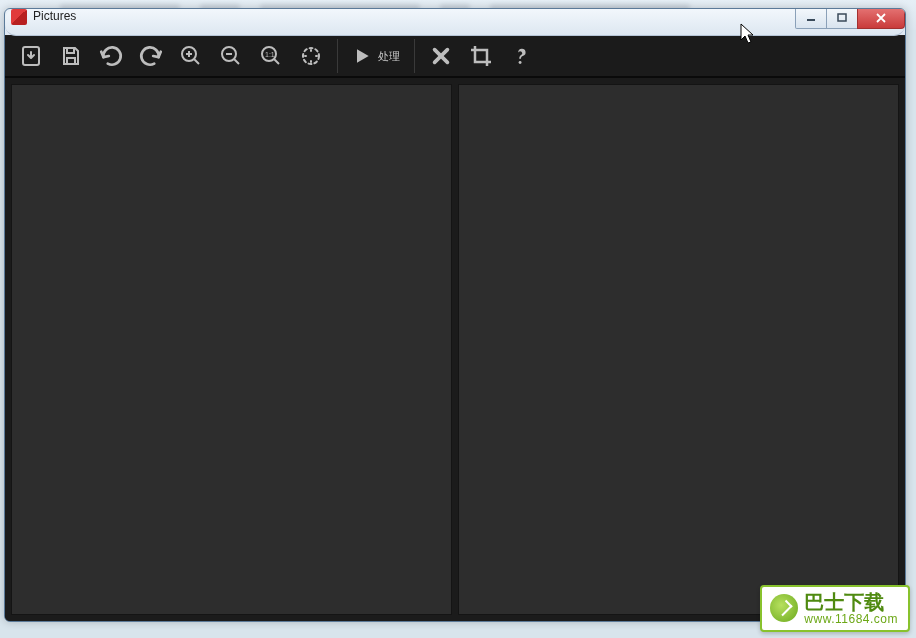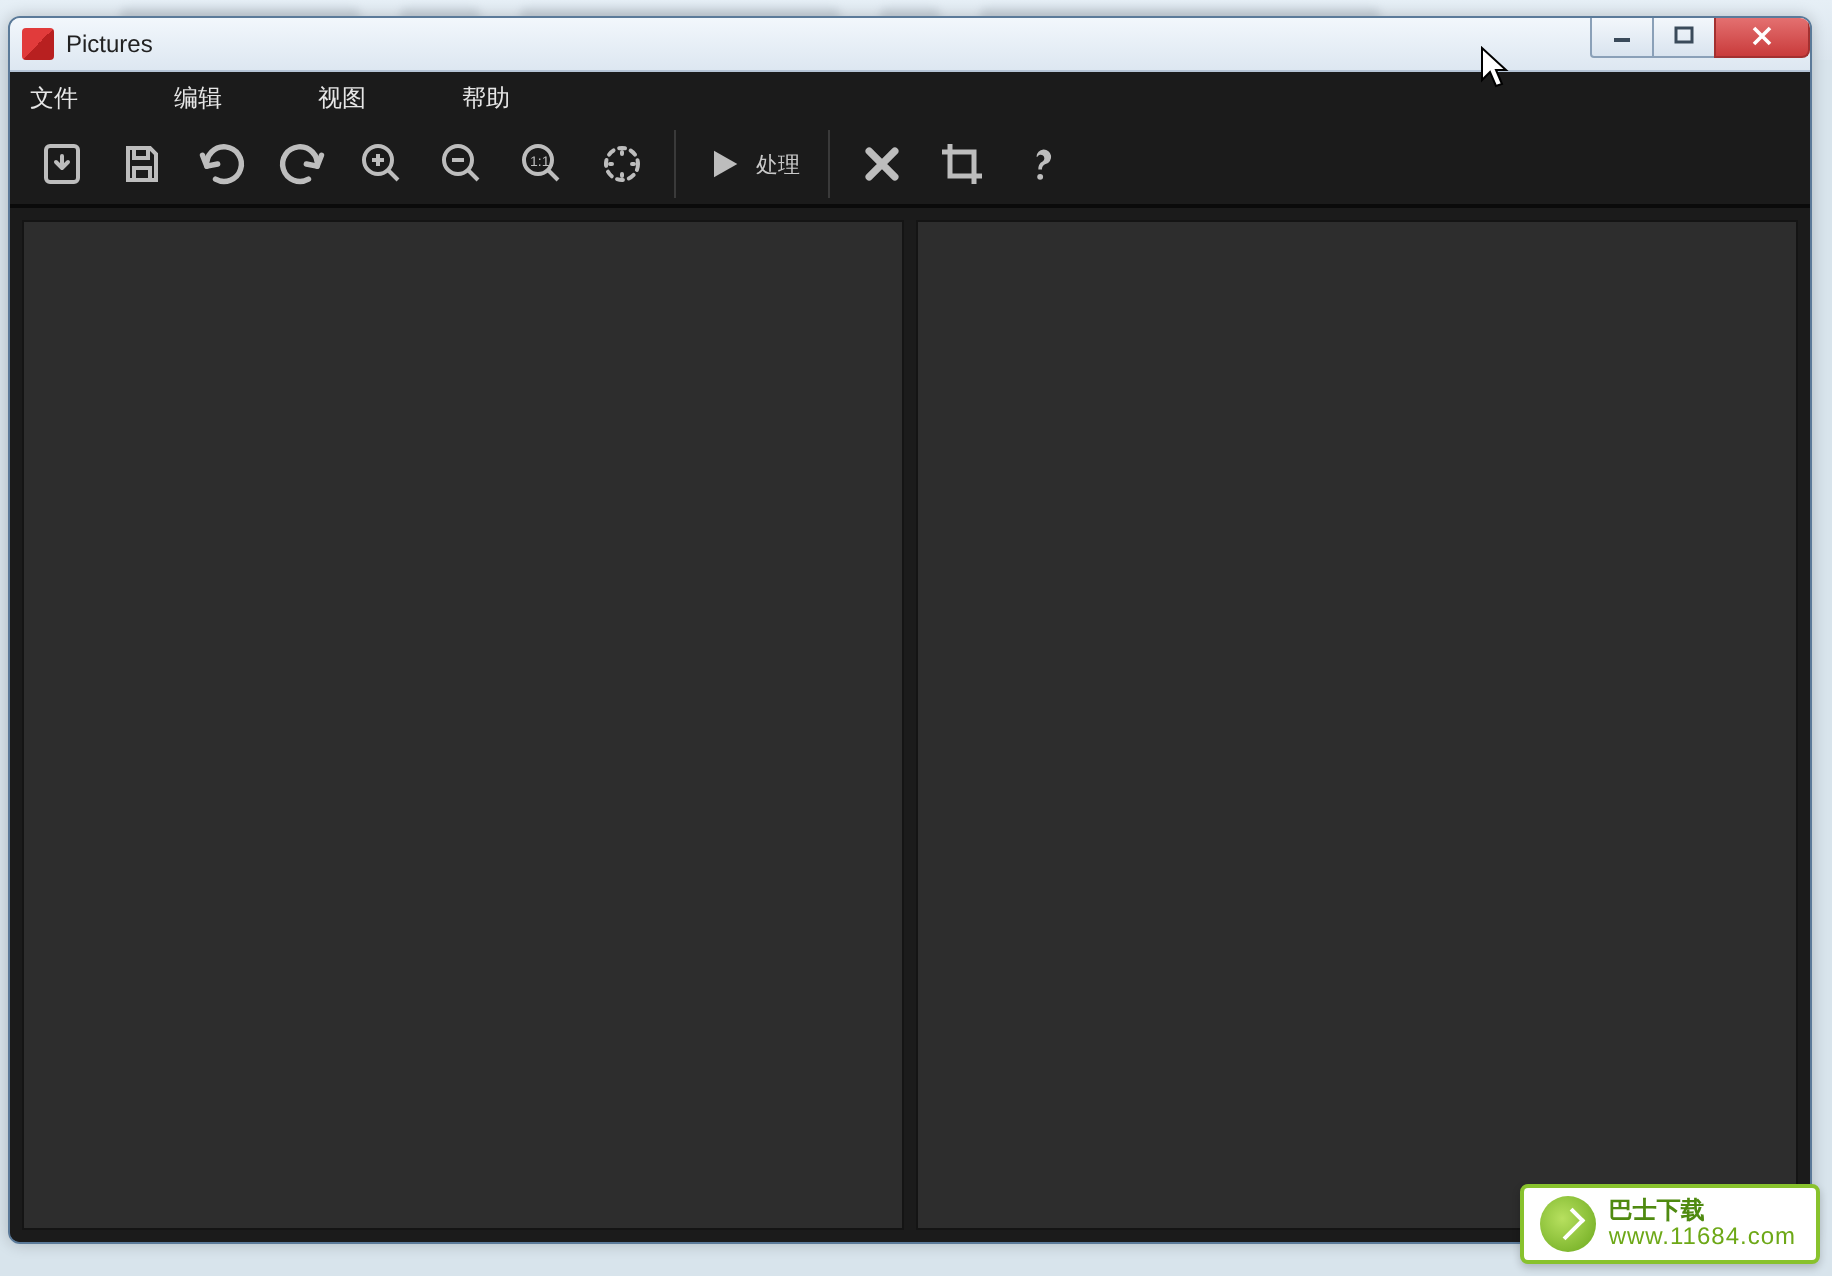--- a/index.html
+++ b/index.html
@@ -47,25 +47,25 @@
     background: linear-gradient(to bottom, #e9f1f8 0, #dfe9f3 26px, #1f1f1f 26px);
     box-shadow: 0 0 8px rgba(0,0,0,0.2);
     display: flex;
     flex-direction: column;
     overflow: hidden;
     z-index: 10;
   }
   .titlebar {
     height: 26px;
     display: flex;
-    align-items: center;
     padding: 0 4px 0 6px;
     background: linear-gradient(to bottom, #f2f7fc, #dde7f1);
     border-bottom: 1px solid #b5c4d6;
     position: relative;
+    border-radius: 11px;
   }
   .titlebar .app-icon {
     width: 16px;
     height: 16px;
     margin-right: 6px;
     display: inline-block;
     position: relative;
   }
   .titlebar .app-icon::before {
     content: "";
@@ -203,21 +203,21 @@
     border-right: 2px solid #fff;
     border-top: 2px solid #fff;
     transform: rotate(45deg);
   }
   .watermark .wm-text {
     display: flex;
     flex-direction: column;
     line-height: 1.1;
   }
   .watermark .wm-text .line1 {
-    font-size: 12px;
+    font-size: 20px;
     font-weight: bold;
     color: #4f8a10;
   }
   .watermark .wm-text .line2 {
     font-size: 12px;
     color: #6da817;
     letter-spacing: 0.5px;
   }
 </style>
 </head>
@@ -250,26 +250,20 @@
           </svg>
       </div>
       <div class="win-btn close">
         <svg width="12" height="10">
             <path d="M2 1 L10 9 M10 1 L2 9" stroke="#fff" stroke-width="1.8"></path>
           </svg>
       </div>
     </div>
   </div>
 
-  <div class="menubar">
-    <div class="menu-item">文件</div>
-    <div class="menu-item">编辑</div>
-    <div class="menu-item">视图</div>
-    <div class="menu-item">帮助</div>
-  </div>
 
   <div class="toolbar">
     <div class="tool-btn">
       <svg width="24" height="24" viewBox="0 0 24 24" fill="none" stroke="#bdbdbd" stroke-width="2">
         <rect x="4" y="3" width="16" height="18" rx="2"></rect>
         <path d="M12 8 v5 M9 11 l3 3 l3 -3" stroke-linecap="round" stroke-linejoin="round"></path>
       </svg>
     </div>
     <div class="tool-btn">
       <svg width="24" height="24" viewBox="0 0 24 24" fill="none" stroke="#bdbdbd" stroke-width="2">

